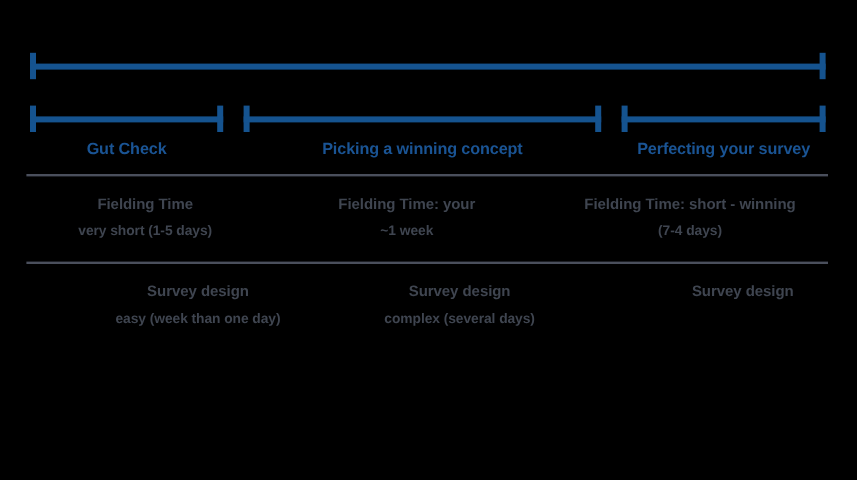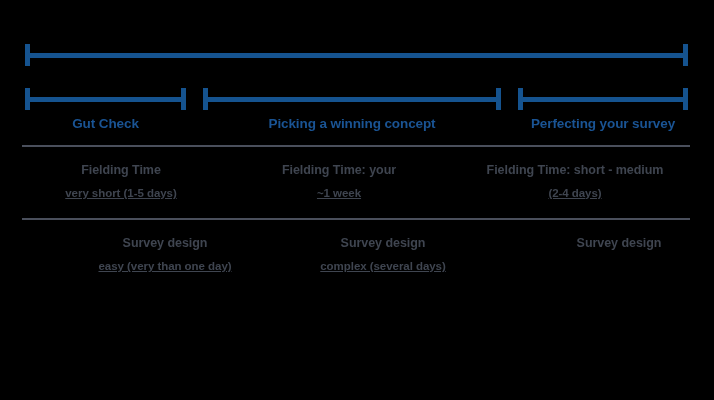--- a/index.html
+++ b/index.html
@@ -114,21 +114,20 @@
     line-height: 16px;
   }
   .cell-detail {
     color: #3f4550;
     font-size: 11.5px;
     font-weight: bold;
     letter-spacing: -0.05px;
     white-space: nowrap;
     line-height: 16px;
     margin-top: 7px;
-    text-decoration: underline;
   }
 </style>
 </head>
 <body>
 
 <div id="diagram">
 
   <div class="bracket" id="overall-bracket">
     <div class="cap left"></div>
     <div class="rail"></div>
@@ -161,29 +160,29 @@
   <div class="info-row" id="row-fielding-time">
     <div class="cell">
       <div class="cell-heading">Fielding Time</div>
       <div class="cell-detail">very short (1-5 days)</div>
     </div>
     <div class="cell">
       <div class="cell-heading">Fielding Time: your</div>
       <div class="cell-detail">~1 week</div>
     </div>
     <div class="cell">
-      <div class="cell-heading">Fielding Time: short - medium</div>
-      <div class="cell-detail">(2-4 days)</div>
+      <div class="cell-heading">Fielding Time: short - winning</div>
+      <div class="cell-detail">(7-4 days)</div>
     </div>
   </div>
 
   <div class="info-row" id="row-survey-design">
     <div class="cell">
       <div class="cell-heading">Survey design</div>
-      <div class="cell-detail">easy (very than one day)</div>
+      <div class="cell-detail">easy (week than one day)</div>
     </div>
     <div class="cell">
       <div class="cell-heading">Survey design</div>
       <div class="cell-detail">complex (several days)</div>
     </div>
     <div class="cell">
       <div class="cell-heading">Survey design</div>
     </div>
   </div>
 

